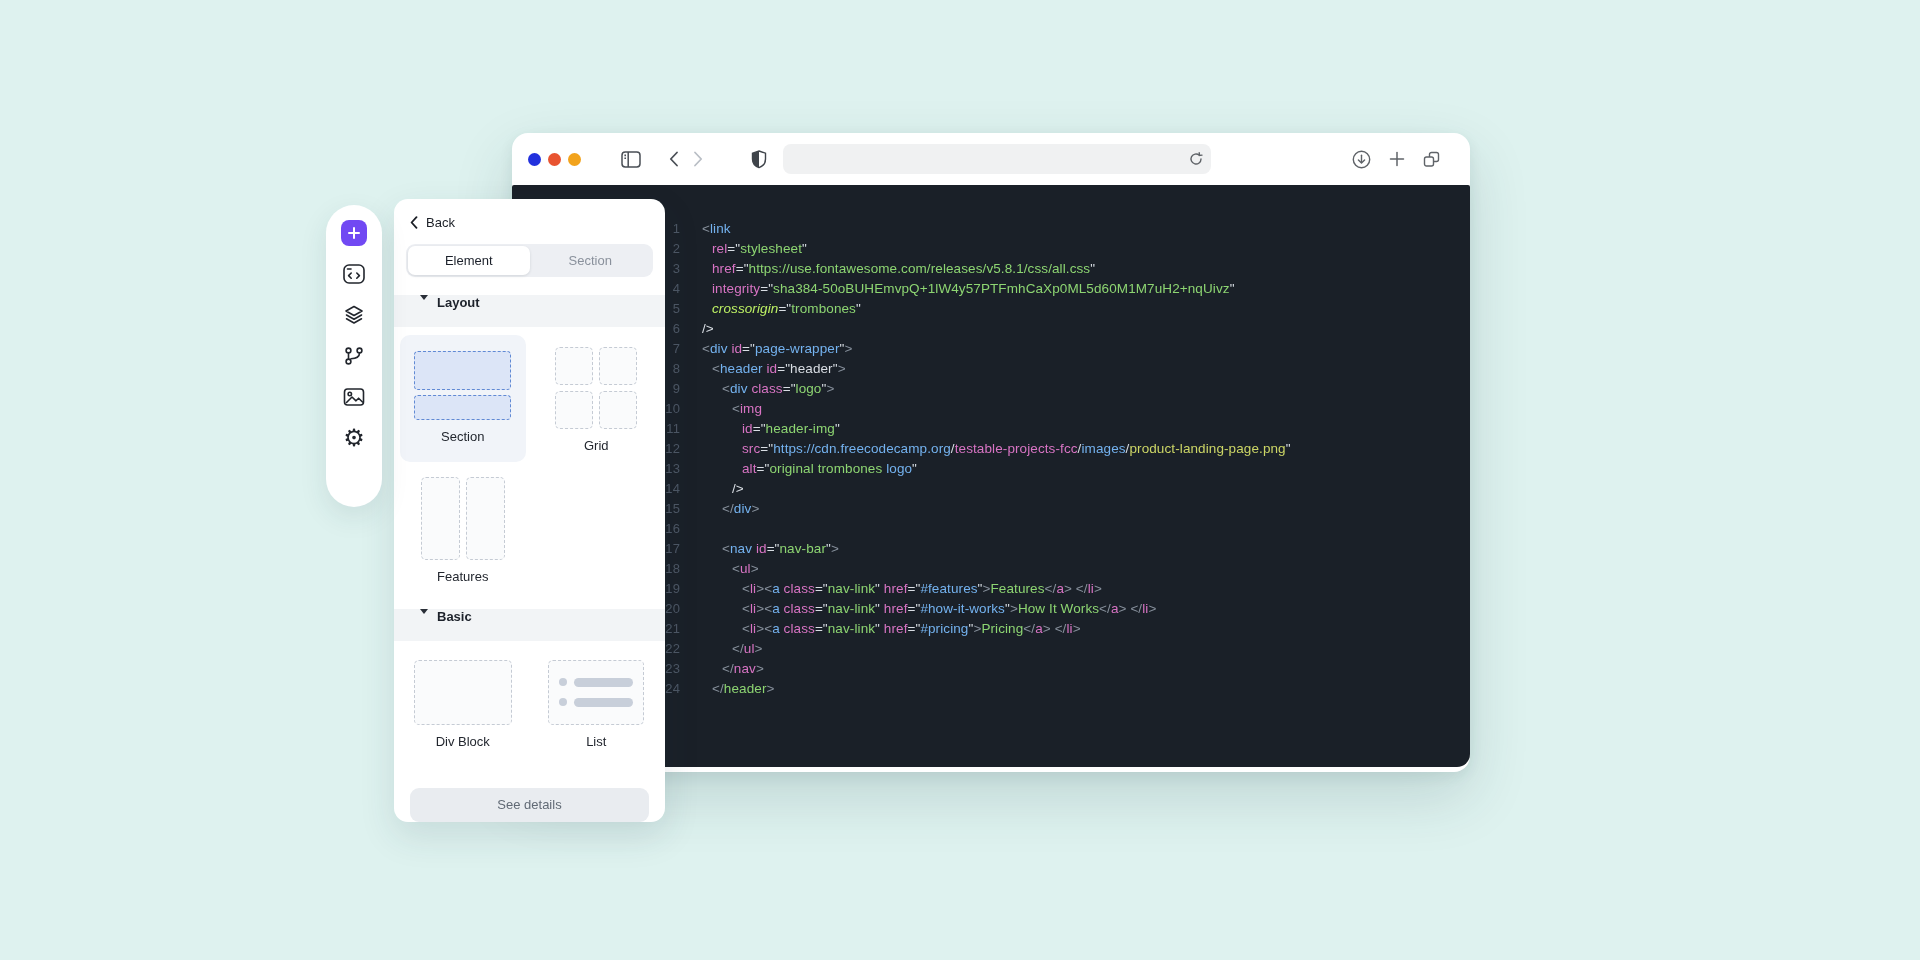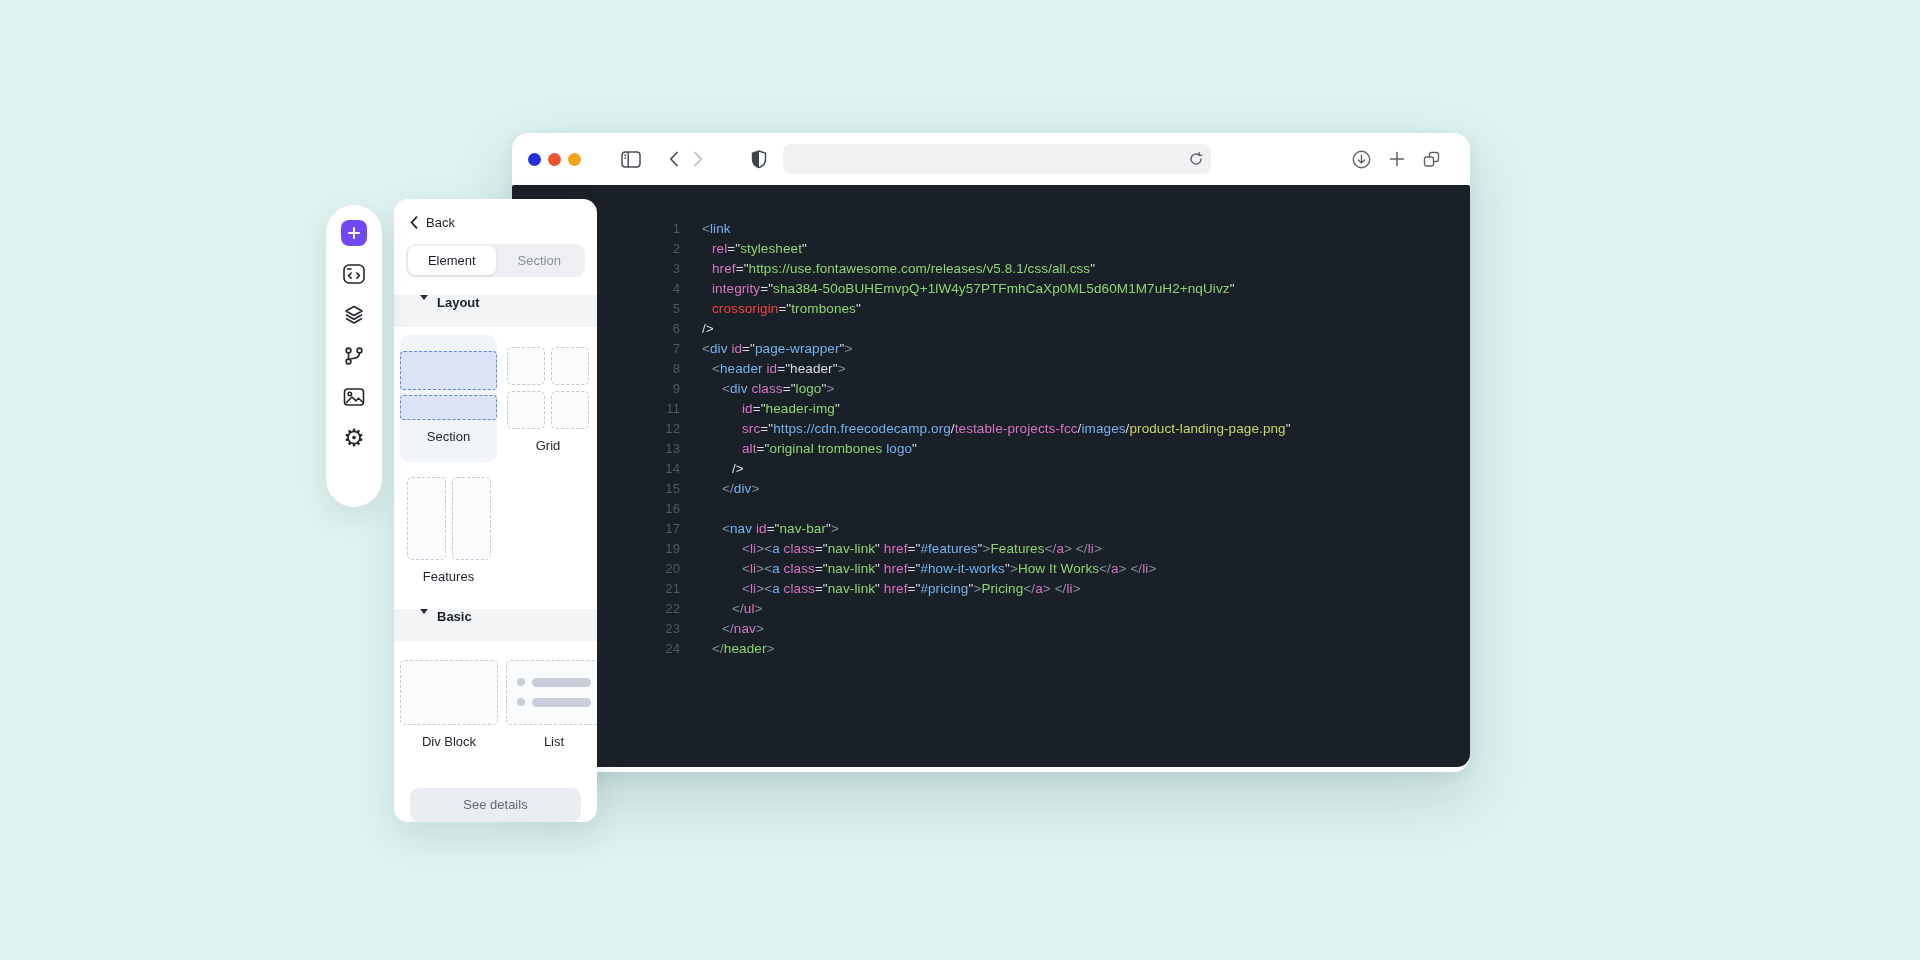--- a/index.html
+++ b/index.html
@@ -38,21 +38,21 @@
     position:absolute; left:326px; top:205px; width:56px; height:302px; z-index:3;
     background:#fff; border-radius:28px; box-shadow:0 10px 28px rgba(30,60,70,.10);
     display:flex; flex-direction:column; align-items:center; padding-top:15px; gap:15px;
   }
   .side .tool { width:26px; height:26px; display:flex; align-items:center; justify-content:center; color:#22262d; }
   .addbtn { border-radius:8px; color:#fff !important; }
   .gear-glyph { font-size:24px; line-height:1; color:#22262d; }
 
   
   .panel {
-    position:absolute; left:394px; top:199px; width:203px; height:623px; z-index:2;
+    position:absolute; left:394px; top:199px; width:271px; height:623px; z-index:2;
     background:#fff; border-radius:14px; box-shadow:0 14px 36px rgba(30,60,70,.12);
     display:flex; flex-direction:column; overflow:hidden;
   }
   .backrow { display:flex; align-items:center; gap:8px; padding:16px 16px 8px; color:#1b1f26; font-size:13px; cursor:pointer; }
   .seg {
     margin:6px 12px 0; height:36px; background:#edeff3; border-radius:9px;
     display:flex; padding:2px; font-size:13px;
   }
   .seg .tab { flex:1; display:flex; align-items:center; justify-content:center; border-radius:7px; color:#8a919c; }
   .seg .tab.active { background:#fff; color:#1b202a; box-shadow:0 1px 3px rgba(20,30,40,.12); }
@@ -150,32 +150,34 @@
       </span>
     </div>
   </div>
 
   <div class="editor" id="editor" style="background: rgb(26, 32, 40);">
     <div class="code">
         <div class="code-line"><span class="ln" style="color: rgb(77, 87, 101);">1</span><span class="ct" style="padding-left: 0px;"><span style="color: rgb(135, 144, 156);">&lt;</span><span style="color: rgb(116, 178, 239);">link</span></span></div>
         <div class="code-line"><span class="ln" style="color: rgb(77, 87, 101);">2</span><span class="ct" style="padding-left: 10px;"><span style="color: rgb(216, 116, 196);">rel</span><span style="color: rgb(217, 222, 228);">="</span><span style="color: rgb(141, 213, 114);">stylesheet</span><span style="color: rgb(217, 222, 228);">"</span></span></div>
         <div class="code-line"><span class="ln" style="color: rgb(77, 87, 101);">3</span><span class="ct" style="padding-left: 10px;"><span style="color: rgb(216, 116, 196);">href</span><span style="color: rgb(217, 222, 228);">="</span><span style="color: rgb(141, 213, 114);">https://use.fontawesome.com/releases/v5.8.1/css/all.css</span><span style="color: rgb(217, 222, 228);">"</span></span></div>
         <div class="code-line"><span class="ln" style="color: rgb(77, 87, 101);">4</span><span class="ct" style="padding-left: 10px;"><span style="color: rgb(216, 116, 196);">integrity</span><span style="color: rgb(217, 222, 228);">="</span><span style="color: rgb(141, 213, 114);">sha384-50oBUHEmvpQ+1lW4y57PTFmhCaXp0ML5d60M1M7uH2+nqUivz</span><span style="color: rgb(217, 222, 228);">"</span></span></div>
-        <div class="code-line"><span class="ln" style="color: rgb(77, 87, 101);">5</span><span class="ct" style="padding-left: 10px;"><span style="color: #ef4444;">crossorigin</span><span style="color: rgb(217, 222, 228);">="</span><span style="color: rgb(141, 213, 114);">trombones</span><span style="color: rgb(217, 222, 228);">"</span></span></div>
+        <div class="code-line"><span class="ln" style="color: rgb(77, 87, 101);">5</span><span class="ct" style="padding-left: 10px;"><span style="color: #bef264; font-style: italic;">crossorigin</span><span style="color: rgb(217, 222, 228);">="</span><span style="color: rgb(141, 213, 114);">trombones</span><span style="color: rgb(217, 222, 228);">"</span></span></div>
         <div class="code-line"><span class="ln" style="color: rgb(77, 87, 101);">6</span><span class="ct" style="padding-left: 0px;"><span style="color: rgb(217, 222, 228);">/&gt;</span></span></div>
         <div class="code-line"><span class="ln" style="color: rgb(77, 87, 101);">7</span><span class="ct" style="padding-left: 0px;"><span style="color: rgb(135, 144, 156);">&lt;</span><span style="color: rgb(116, 178, 239);">div</span><span style="color: rgb(216, 116, 196);"> id</span><span style="color: rgb(217, 222, 228);">="</span><span style="color: rgb(116, 178, 239);">page-wrapper</span><span style="color: rgb(217, 222, 228);">"</span><span style="color: rgb(135, 144, 156);">&gt;</span></span></div>
         <div class="code-line"><span class="ln" style="color: rgb(77, 87, 101);">8</span><span class="ct" style="padding-left: 10px;"><span style="color: rgb(135, 144, 156);">&lt;</span><span style="color: rgb(116, 178, 239);">header</span><span style="color: rgb(216, 116, 196);"> id</span><span style="color: rgb(217, 222, 228);">="</span><span style="color: rgb(217, 222, 228);">header</span><span style="color: rgb(217, 222, 228);">"</span><span style="color: rgb(135, 144, 156);">&gt;</span></span></div>
         <div class="code-line"><span class="ln" style="color: rgb(77, 87, 101);">9</span><span class="ct" style="padding-left: 20px;"><span style="color: rgb(135, 144, 156);">&lt;</span><span style="color: rgb(116, 178, 239);">div</span><span style="color: rgb(216, 116, 196);"> class</span><span style="color: rgb(217, 222, 228);">="</span><span style="color: rgb(141, 213, 114);">logo</span><span style="color: rgb(217, 222, 228);">"</span><span style="color: rgb(135, 144, 156);">&gt;</span></span></div>
+        <div class="code-line"><span class="ln" style="color: rgb(77, 87, 101);">10</span><span class="ct" style="padding-left: 30px;"><span style="color: rgb(135, 144, 156);">&lt;</span><span style="color: rgb(216, 116, 196);">img</span></span></div>
         <div class="code-line"><span class="ln" style="color: rgb(77, 87, 101);">11</span><span class="ct" style="padding-left: 40px;"><span style="color: rgb(216, 116, 196);">id</span><span style="color: rgb(217, 222, 228);">="</span><span style="color: rgb(141, 213, 114);">header-img</span><span style="color: rgb(217, 222, 228);">"</span></span></div>
         <div class="code-line"><span class="ln" style="color: rgb(77, 87, 101);">12</span><span class="ct" style="padding-left: 40px;"><span style="color: rgb(216, 116, 196);">src</span><span style="color: rgb(217, 222, 228);">="</span><span style="color: rgb(116, 178, 239);">https://cdn.freecodecamp.org</span><span style="color: rgb(217, 222, 228);">/</span><span style="color: rgb(216, 116, 196);">testable-projects-fcc</span><span style="color: rgb(217, 222, 228);">/</span><span style="color: rgb(116, 178, 239);">images</span><span style="color: rgb(217, 222, 228);">/</span><span style="color: rgb(204, 214, 102);">product-landing-page.png</span><span style="color: rgb(217, 222, 228);">"</span></span></div>
         <div class="code-line"><span class="ln" style="color: rgb(77, 87, 101);">13</span><span class="ct" style="padding-left: 40px;"><span style="color: rgb(216, 116, 196);">alt</span><span style="color: rgb(217, 222, 228);">="</span><span style="color: rgb(141, 213, 114);">original trombones </span><span style="color: rgb(116, 178, 239);">logo</span><span style="color: rgb(217, 222, 228);">"</span></span></div>
         <div class="code-line"><span class="ln" style="color: rgb(77, 87, 101);">14</span><span class="ct" style="padding-left: 30px;"><span style="color: rgb(217, 222, 228);">/&gt;</span></span></div>
         <div class="code-line"><span class="ln" style="color: rgb(77, 87, 101);">15</span><span class="ct" style="padding-left: 20px;"><span style="color: rgb(135, 144, 156);">&lt;/</span><span style="color: rgb(116, 178, 239);">div</span><span style="color: rgb(135, 144, 156);">&gt;</span></span></div>
         <div class="code-line"><span class="ln" style="color: rgb(77, 87, 101);">16</span><span class="ct" style="padding-left: 0px;"></span></div>
         <div class="code-line"><span class="ln" style="color: rgb(77, 87, 101);">17</span><span class="ct" style="padding-left: 20px;"><span style="color: rgb(135, 144, 156);">&lt;</span><span style="color: rgb(116, 178, 239);">nav</span><span style="color: rgb(216, 116, 196);"> id</span><span style="color: rgb(217, 222, 228);">="</span><span style="color: rgb(141, 213, 114);">nav-bar</span><span style="color: rgb(217, 222, 228);">"</span><span style="color: rgb(135, 144, 156);">&gt;</span></span></div>
+        <div class="code-line"><span class="ln" style="color: rgb(77, 87, 101);">18</span><span class="ct" style="padding-left: 30px;"><span style="color: rgb(135, 144, 156);">&lt;</span><span style="color: rgb(216, 116, 196);">ul</span><span style="color: rgb(135, 144, 156);">&gt;</span></span></div>
         <div class="code-line"><span class="ln" style="color: rgb(77, 87, 101);">19</span><span class="ct" style="padding-left: 40px;"><span style="color: rgb(135, 144, 156);">&lt;</span><span style="color: rgb(216, 116, 196);">li</span><span style="color: rgb(135, 144, 156);">&gt;&lt;</span><span style="color: rgb(116, 178, 239);">a</span><span style="color: rgb(216, 116, 196);"> class</span><span style="color: rgb(217, 222, 228);">="</span><span style="color: rgb(141, 213, 114);">nav-link</span><span style="color: rgb(217, 222, 228);">"</span><span style="color: rgb(216, 116, 196);"> href</span><span style="color: rgb(217, 222, 228);">="</span><span style="color: rgb(116, 178, 239);">#features</span><span style="color: rgb(217, 222, 228);">"</span><span style="color: rgb(135, 144, 156);">&gt;</span><span style="color: rgb(141, 213, 114);">Features</span><span style="color: rgb(135, 144, 156);">&lt;/</span><span style="color: rgb(216, 116, 196);">a</span><span style="color: rgb(135, 144, 156);">&gt;</span><span style="color: rgb(217, 222, 228);"> </span><span style="color: rgb(135, 144, 156);">&lt;/</span><span style="color: rgb(216, 116, 196);">li</span><span style="color: rgb(135, 144, 156);">&gt;</span></span></div>
         <div class="code-line"><span class="ln" style="color: rgb(77, 87, 101);">20</span><span class="ct" style="padding-left: 40px;"><span style="color: rgb(135, 144, 156);">&lt;</span><span style="color: rgb(216, 116, 196);">li</span><span style="color: rgb(135, 144, 156);">&gt;&lt;</span><span style="color: rgb(116, 178, 239);">a</span><span style="color: rgb(216, 116, 196);"> class</span><span style="color: rgb(217, 222, 228);">="</span><span style="color: rgb(141, 213, 114);">nav-link</span><span style="color: rgb(217, 222, 228);">"</span><span style="color: rgb(216, 116, 196);"> href</span><span style="color: rgb(217, 222, 228);">="</span><span style="color: rgb(116, 178, 239);">#how-it-works</span><span style="color: rgb(217, 222, 228);">"</span><span style="color: rgb(135, 144, 156);">&gt;</span><span style="color: rgb(141, 213, 114);">How It Works</span><span style="color: rgb(135, 144, 156);">&lt;/</span><span style="color: rgb(216, 116, 196);">a</span><span style="color: rgb(135, 144, 156);">&gt;</span><span style="color: rgb(217, 222, 228);"> </span><span style="color: rgb(135, 144, 156);">&lt;/</span><span style="color: rgb(216, 116, 196);">li</span><span style="color: rgb(135, 144, 156);">&gt;</span></span></div>
         <div class="code-line"><span class="ln" style="color: rgb(77, 87, 101);">21</span><span class="ct" style="padding-left: 40px;"><span style="color: rgb(135, 144, 156);">&lt;</span><span style="color: rgb(216, 116, 196);">li</span><span style="color: rgb(135, 144, 156);">&gt;&lt;</span><span style="color: rgb(116, 178, 239);">a</span><span style="color: rgb(216, 116, 196);"> class</span><span style="color: rgb(217, 222, 228);">="</span><span style="color: rgb(141, 213, 114);">nav-link</span><span style="color: rgb(217, 222, 228);">"</span><span style="color: rgb(216, 116, 196);"> href</span><span style="color: rgb(217, 222, 228);">="</span><span style="color: rgb(116, 178, 239);">#pricing</span><span style="color: rgb(217, 222, 228);">"</span><span style="color: rgb(135, 144, 156);">&gt;</span><span style="color: rgb(141, 213, 114);">Pricing</span><span style="color: rgb(135, 144, 156);">&lt;/</span><span style="color: rgb(216, 116, 196);">a</span><span style="color: rgb(135, 144, 156);">&gt;</span><span style="color: rgb(217, 222, 228);"> </span><span style="color: rgb(135, 144, 156);">&lt;/</span><span style="color: rgb(216, 116, 196);">li</span><span style="color: rgb(135, 144, 156);">&gt;</span></span></div>
         <div class="code-line"><span class="ln" style="color: rgb(77, 87, 101);">22</span><span class="ct" style="padding-left: 30px;"><span style="color: rgb(135, 144, 156);">&lt;/</span><span style="color: rgb(216, 116, 196);">ul</span><span style="color: rgb(135, 144, 156);">&gt;</span></span></div>
         <div class="code-line"><span class="ln" style="color: rgb(77, 87, 101);">23</span><span class="ct" style="padding-left: 20px;"><span style="color: rgb(135, 144, 156);">&lt;/</span><span style="color: rgb(216, 116, 196);">nav</span><span style="color: rgb(135, 144, 156);">&gt;</span></span></div>
         <div class="code-line"><span class="ln" style="color: rgb(77, 87, 101);">24</span><span class="ct" style="padding-left: 10px;"><span style="color: rgb(135, 144, 156);">&lt;/</span><span style="color: rgb(141, 213, 114);">header</span><span style="color: rgb(135, 144, 156);">&gt;</span></span></div>
       </div>
   </div>
 </div>
 

